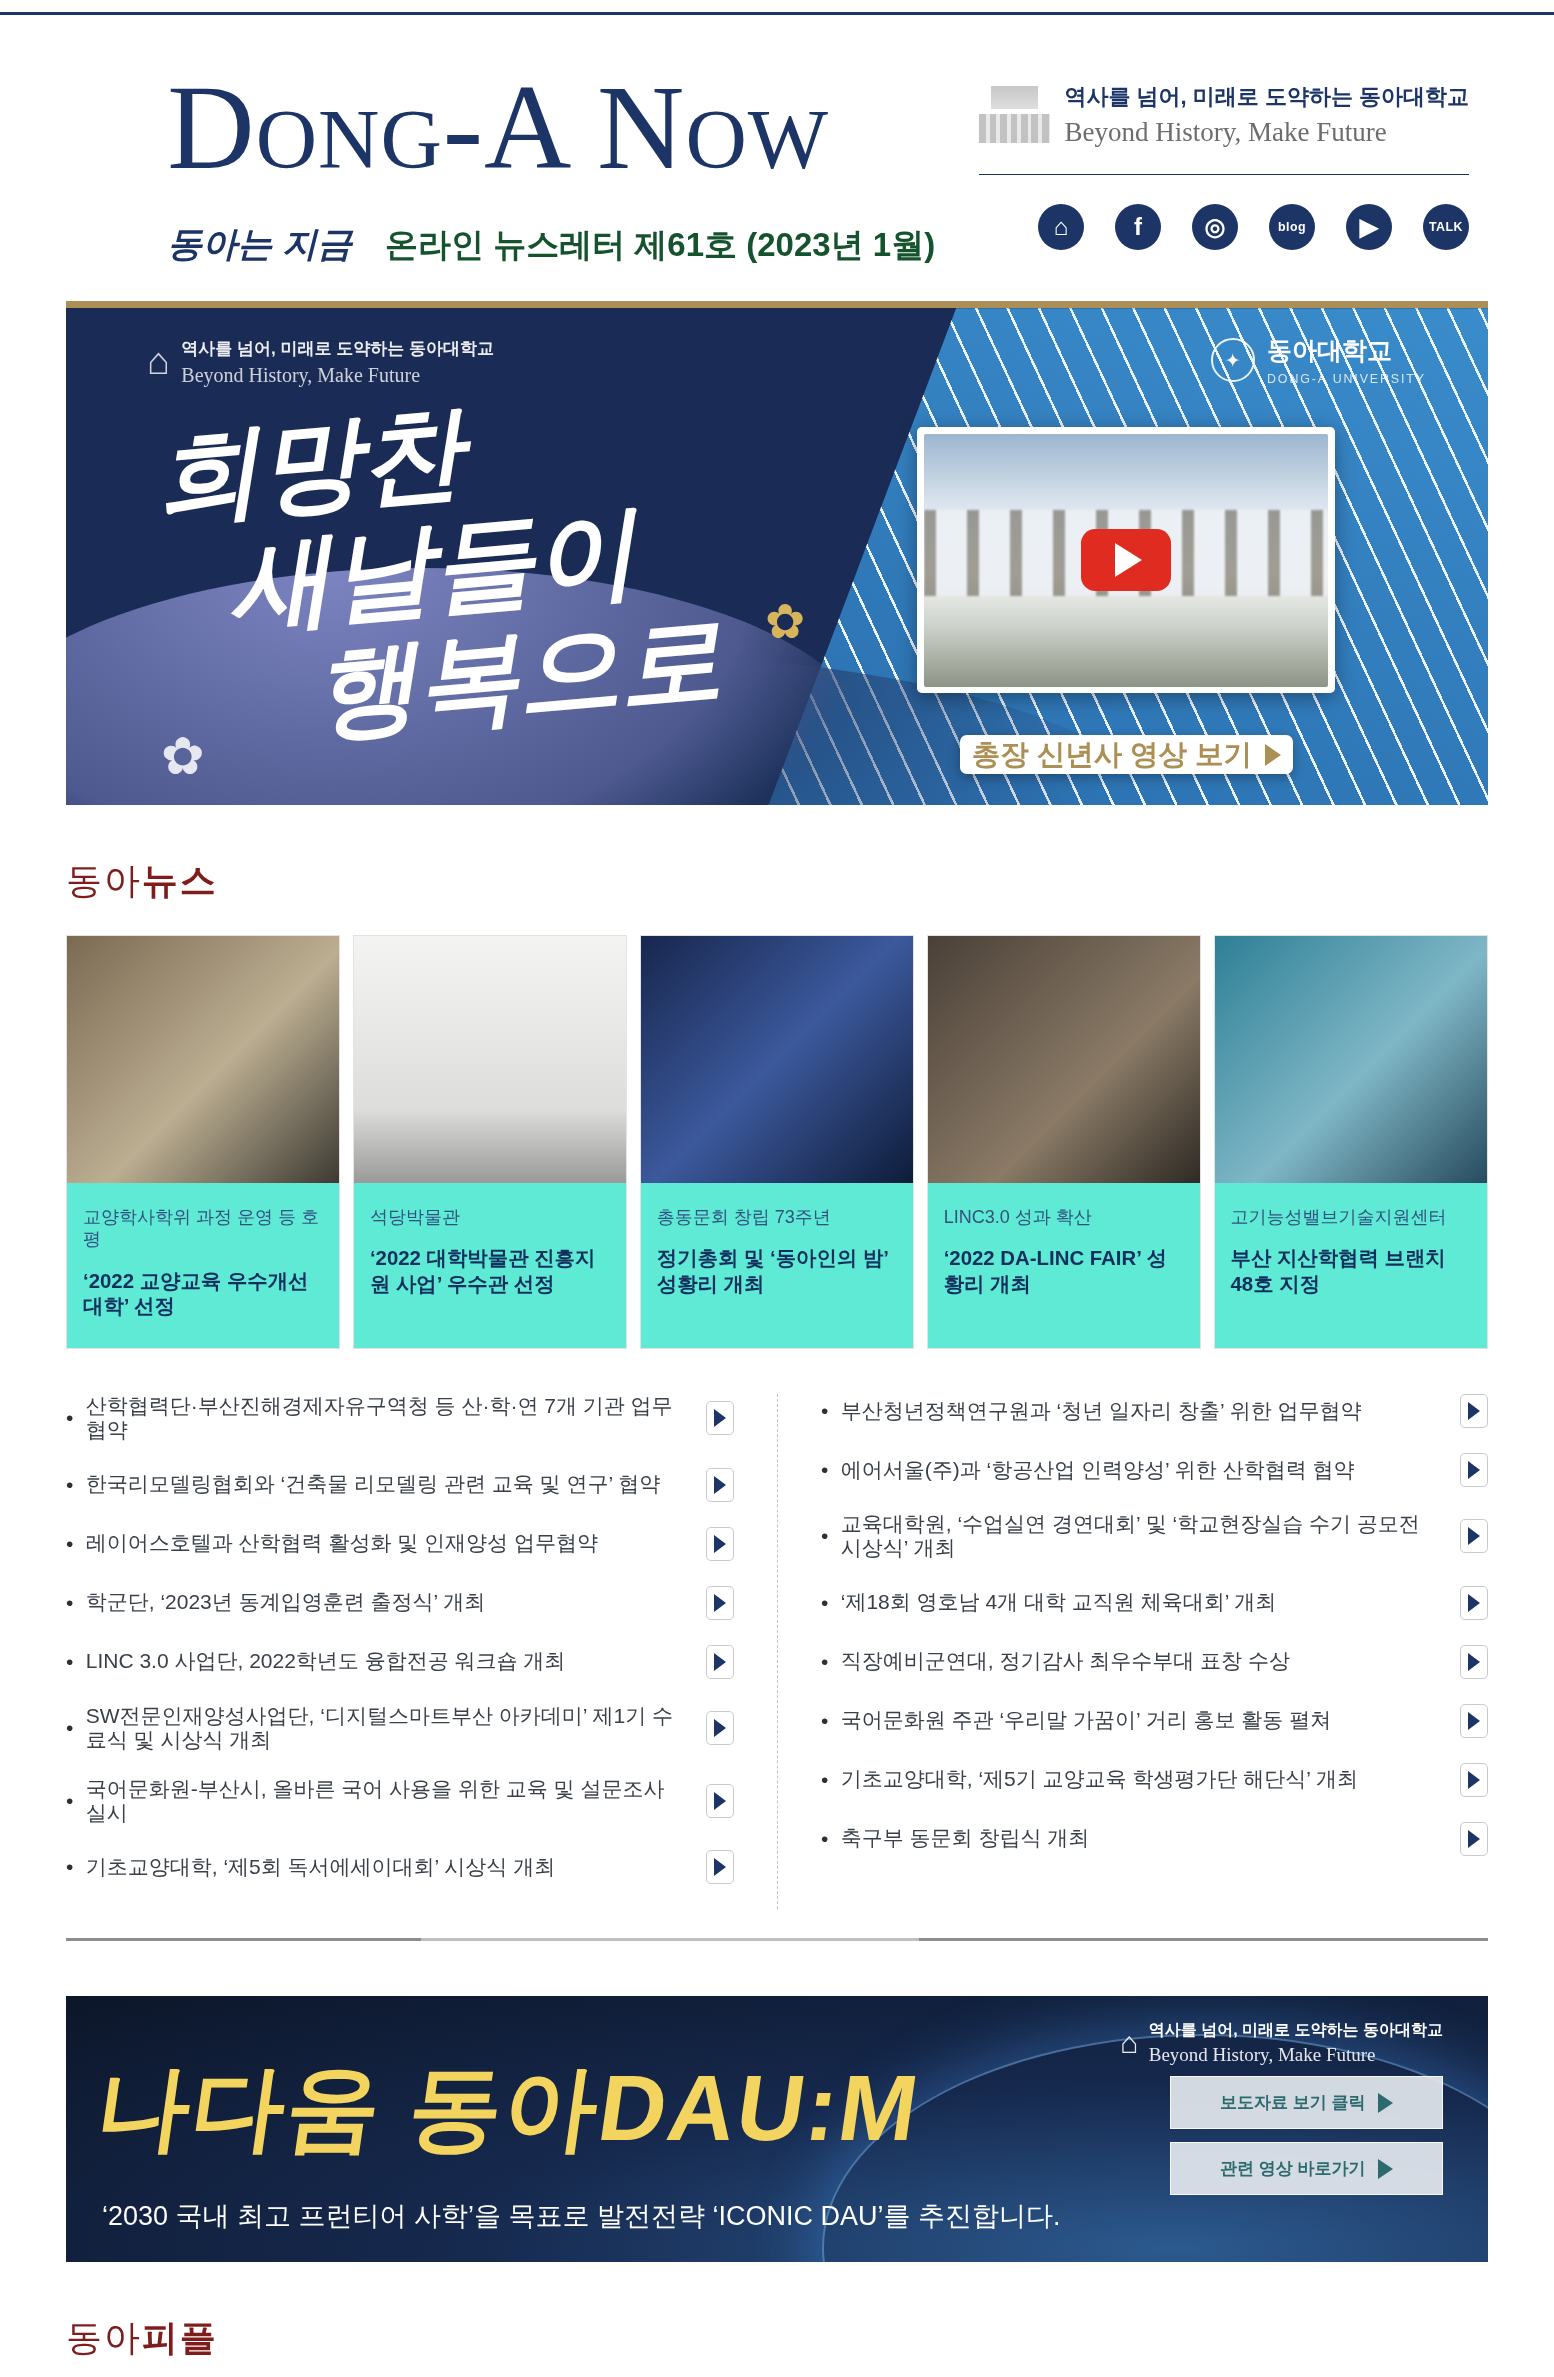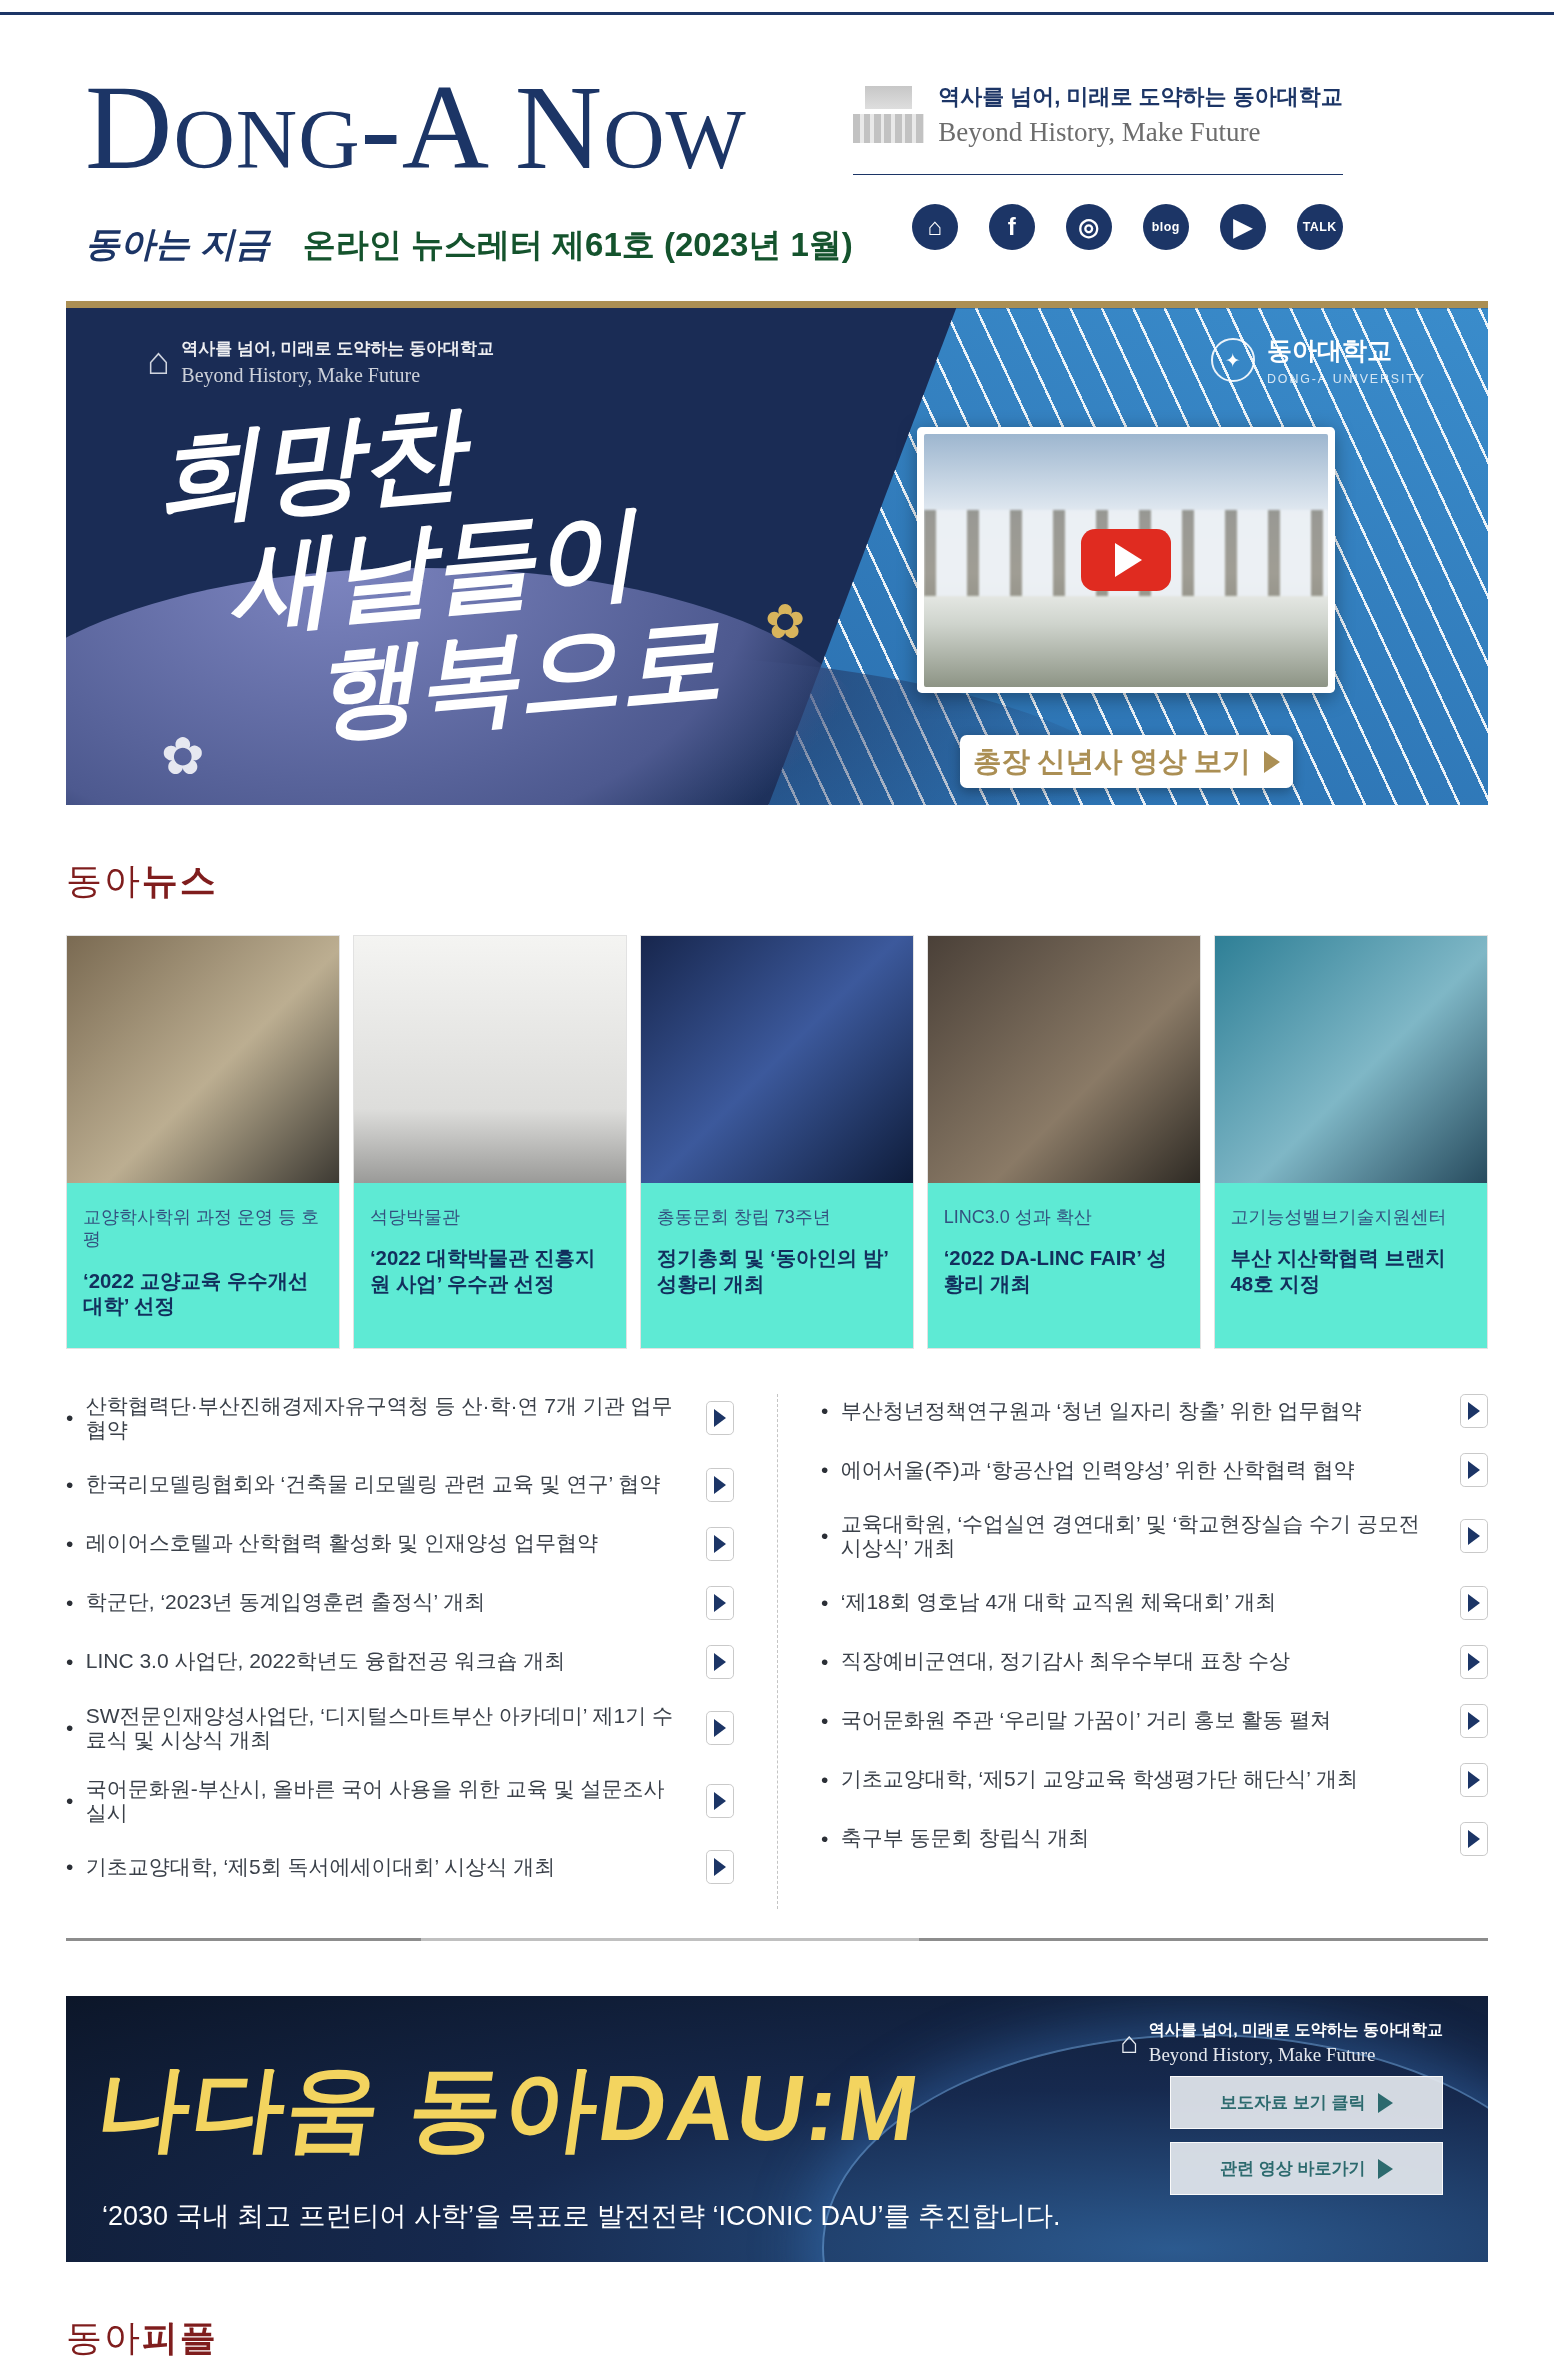--- a/index.html
+++ b/index.html
@@ -1,21 +1,21 @@
 <!DOCTYPE html>
 <html style="font-size:7.6px"><head>
 <meta charset="utf-8">
 <style>
   * { margin:0; padding:0; box-sizing:border-box; }
   body { width:1554px; background:#fff; font-family:"Liberation Sans", sans-serif; color:#333; }
   .top-rule { height:2.9px; background:#1c3566; margin-top:12.4px; }
   .content { width:1422px; margin:0 auto; }
 
   
-  .header { display:flex; justify-content:flex-start; align-items:flex-start; padding:52px 19px 33px 19px; }
+  .header { display:flex; justify-content:flex-end; align-items:flex-start; padding:52px 19px 33px 19px;gap:44px; }
   .brand-logo { font-family:"Liberation Serif", serif; font-size:121px; line-height:1; color:#1c3566; letter-spacing:1px; font-variant:small-caps; }
   .brand-sub { margin-top:33px; display:flex; align-items:baseline; gap:33px; }
   .brand-script { font-size:35px; font-weight:bold; font-style:italic; color:#1c3566; }
   .brand-issue { font-size:33px; font-weight:bold; color:#14532d; }
   .header-right { text-align:left; padding-top:14.3px; }
   .univ-line { display:flex; gap:14.3px; align-items:center; }
   .univ-building { width:71px; height:57px; position:relative; }
   .univ-building .roof { position:absolute; top:0; left:12px; right:12px; height:23px; background:linear-gradient(180deg,#c7c7c7,#dedede); }
   .univ-building .base { position:absolute; bottom:0; left:0; right:0; height:29.5px; background:repeating-linear-gradient(90deg,#c2c2c2 0 6.7px,#e9e9e9 6.7px 10.5px); }
   .univ-tag-kr { font-size:22px; font-weight:bold; color:#1c3566; }
@@ -45,21 +45,21 @@
   .flower { position:absolute; z-index:4; }
   .flower.gold { left:699px; top:285px; font-size:48px; color:#d8b45c; }
   .flower.white { left:95px; top:418px; font-size:52px; color:rgba(255,255,255,.85); }
   .hero-video { position:absolute; left:851px; top:119px; width:418px; height:266px; background:#fff; border-radius:4.8px; padding:6.7px; z-index:6; box-shadow:0 4.8px 19px rgba(0,0,0,.35); }
   .hero-video .shot { width:100%; height:100%; border-radius:1.9px; position:relative; overflow:hidden;
       background:linear-gradient(180deg,#9db6cf 0%,#e8eef4 34%,#f5f6f4 55%,#cfd4cd 75%,#8d9485 100%); }
   .hero-video .trees { position:absolute; left:0; right:0; top:30%; height:34%;
       background:repeating-linear-gradient(90deg, rgba(90,85,70,.55) 0 12.4px, rgba(235,240,244,.9) 12.4px 43px); filter:blur(1px); }
   .yt-play { position:absolute; left:50%; top:50%; transform:translate(-50%,-50%); width:90px; height:62px; background:#e02b20; border-radius:14.3px; display:flex; align-items:center; justify-content:center; }
   .yt-play .tri { width:0; height:0; border-left:27.6px solid #fff; border-top:17px solid transparent; border-bottom:17px solid transparent; margin-left:5.7px; }
-  .hero-btn { position:absolute; left:894px; top:427px; width:333px; height:53px; background:#fff; border-radius:6.7px; display:flex; align-items:center; justify-content:center; gap:13.3px; z-index:6; cursor:pointer; box-shadow:0 3.8px 11.4px rgba(0,0,0,.3);font-family:Liberation Serif, serif; }
+  .hero-btn { position:absolute; left:894px; top:427px; width:333px; height:39px; background:#fff; border-radius:6.7px; display:flex; align-items:center; justify-content:center; gap:13.3px; z-index:6; cursor:pointer; box-shadow:0 3.8px 11.4px rgba(0,0,0,.3); }
   .hero-btn .label { font-size:28.5px; font-weight:bold; color:#ab8f54; }
   .hero-btn .arr { width:0; height:0; border-left:16px solid #ab8f54; border-top:11.4px solid transparent; border-bottom:11.4px solid transparent; }
 
   
   .section { margin-top:52px; }
   .section-title { font-size:36px; color:#7f1d1d; letter-spacing:1.9px; }
   .section-title .pre { font-weight:normal; }
   .section-title .suf { font-weight:bold; }
   .cards-row { display:flex; gap:12.4px; margin-top:28.5px; }
   .card { width:275px; border:1px solid #e2e2e2; background:#5eead4; cursor:pointer; }

